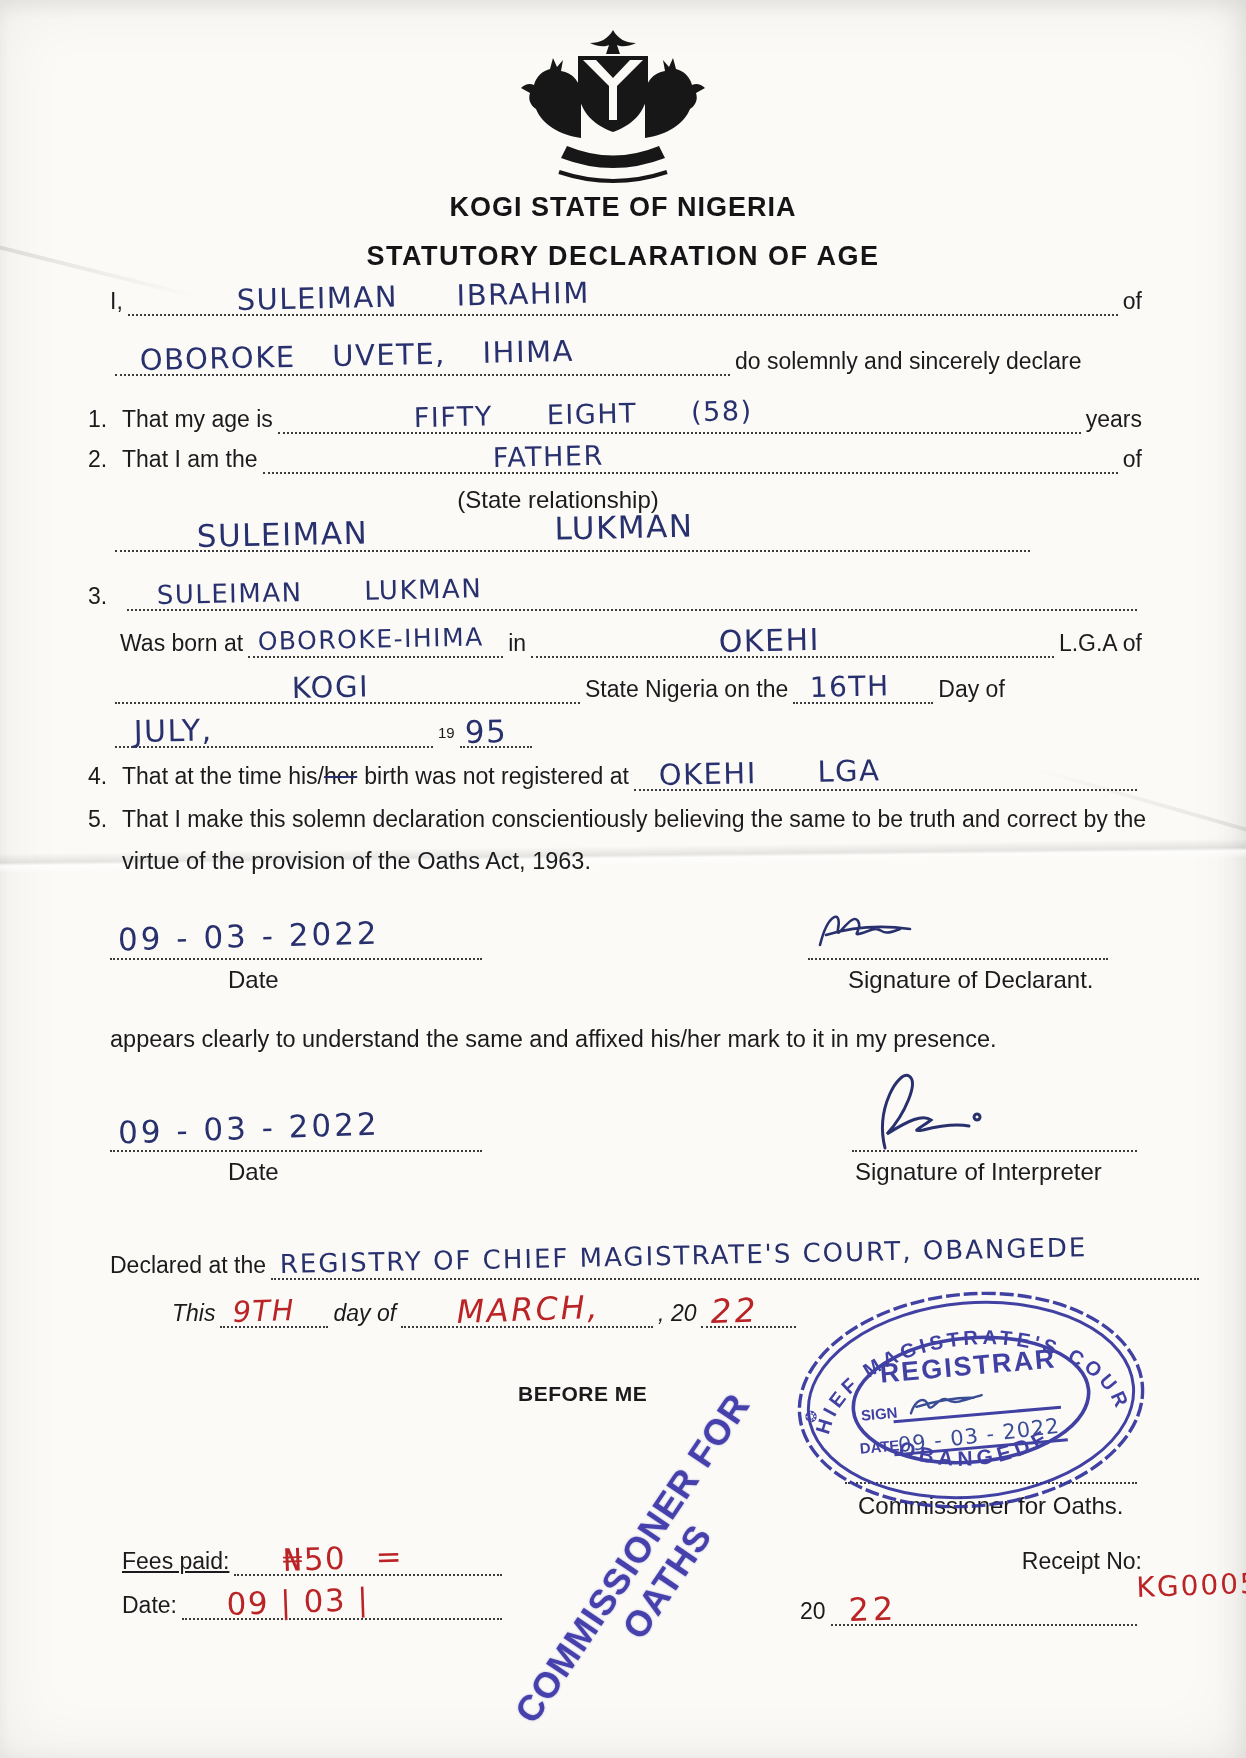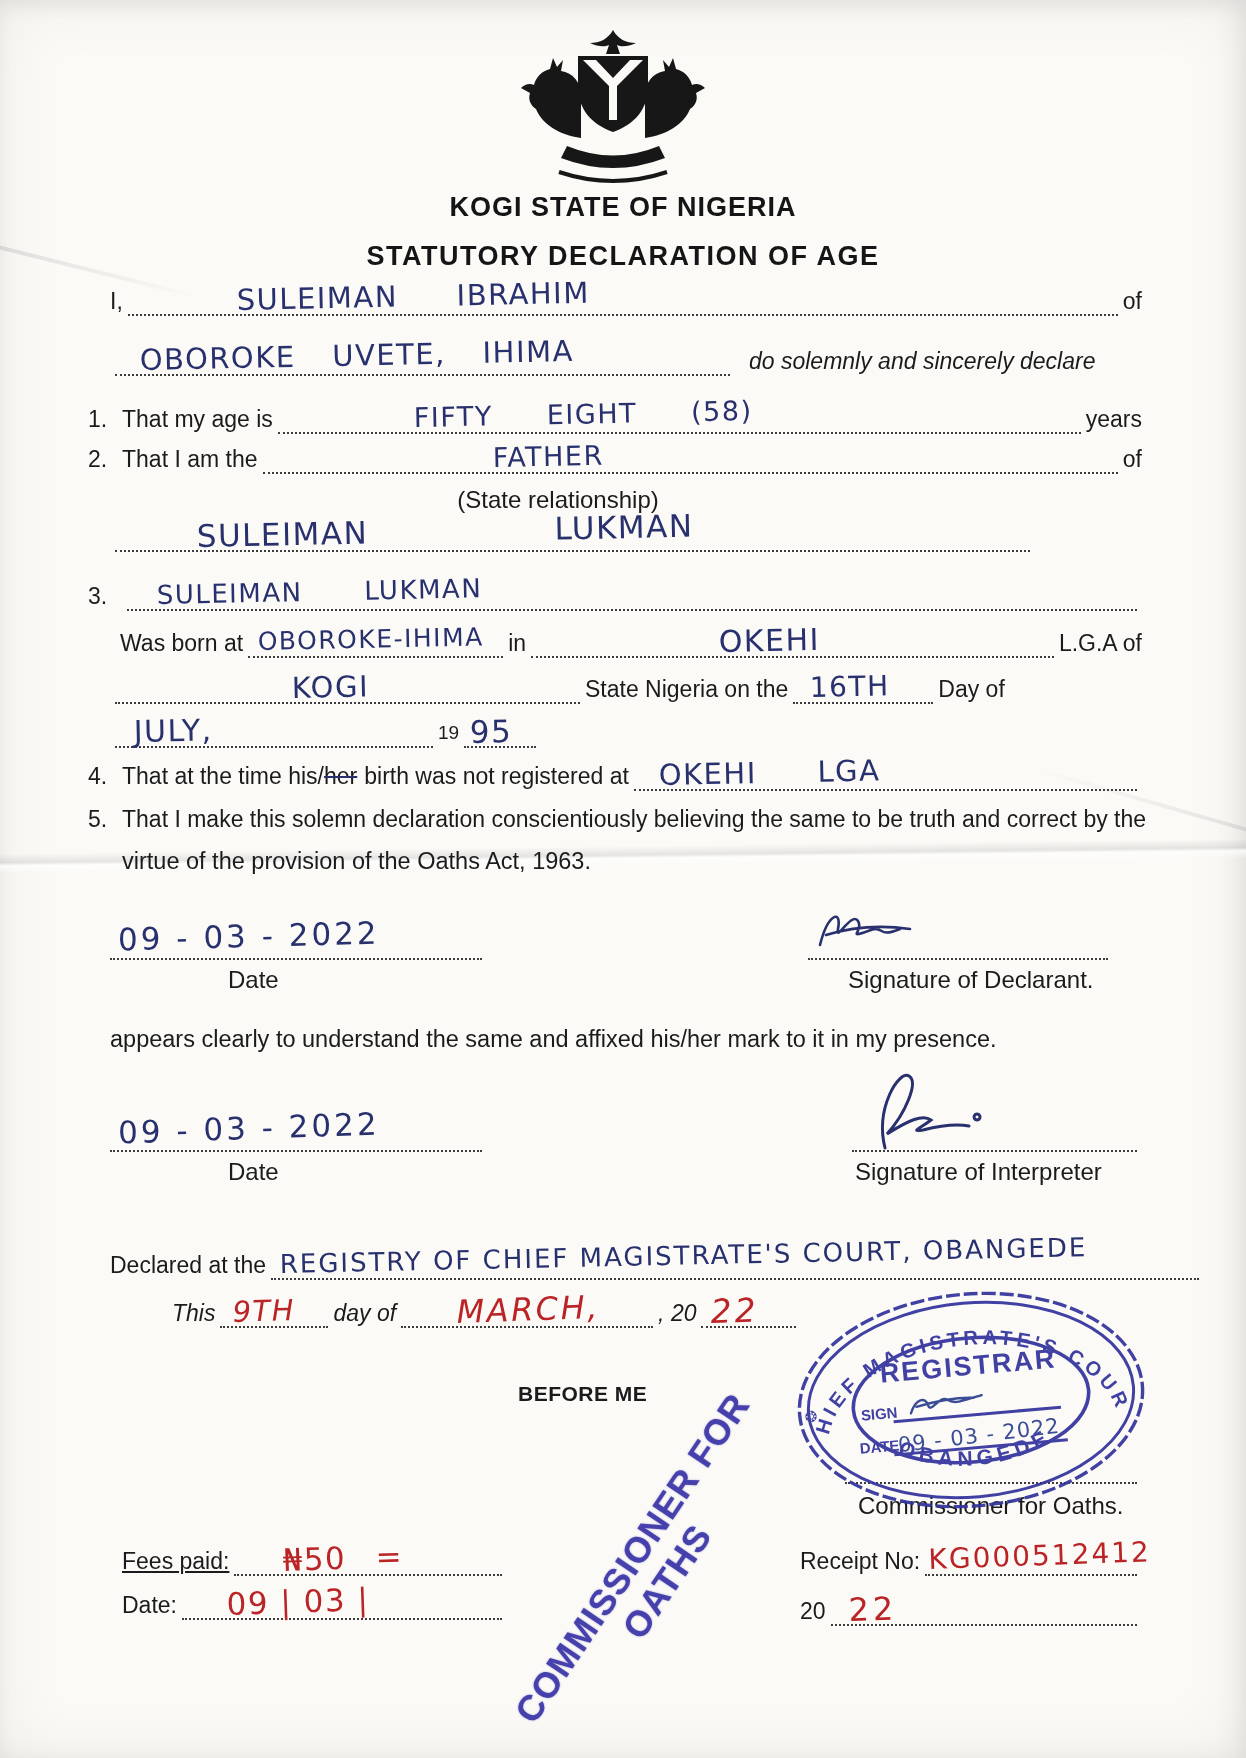--- a/index.html
+++ b/index.html
@@ -74,21 +74,21 @@
     <span class="dots">
       <span class="hw" style="left:11%;word-spacing:48px;font-size:29px;">SULEIMAN IBRAHIM</span>
     </span>
     <span class="lbl">of</span>
   </div>
 
   <div class="row" style="left:110px;right:104px;top:348px;">
     <span class="dots fix" style="width:615px;">
       <span class="hw" style="left:4%;word-spacing:26px;font-size:29px;">OBOROKE UVETE, IHIMA</span>
     </span>
-    <span class="lbl" style="margin-left:14px;font-style:italic;">do solemnly and sincerely declare</span>
+    <span class="lbl" style="">do solemnly and sincerely declare</span>
   </div>
 
   <div class="row" style="left:88px;right:104px;top:406px;">
     <span class="num">1.</span>
     <span class="lbl">That my age is</span>
     <span class="dots">
       <span class="hw" style="left:17%;word-spacing:44px;">FIFTY EIGHT (58)</span>
     </span>
     <span class="lbl">years</span>
   </div>
@@ -137,21 +137,21 @@
     <span class="dots fix" style="width:140px;">
       <span class="hw" style="left:12%;font-size:28px;">16TH</span>
     </span>
     <span class="lbl">Day of</span>
   </div>
 
   <div class="row" style="left:110px;top:720px;width:470px;">
     <span class="dots fix" style="width:318px;">
       <span class="hw" style="left:6%;font-size:30px;">JULY,</span>
     </span>
-    <span class="lbl" style="font-size:19px;">19</span>
+    <span class="lbl" style="font-size:15px;">19</span>
     <span class="dots fix" style="width:72px;">
       <span class="hw" style="left:8%;font-size:31px;">95</span>
     </span>
   </div>
 
   <div class="row" style="left:88px;right:104px;top:763px;">
     <span class="num">4.</span>
     <span class="lbl" style="margin-right:0;">That at the time his/</span>
     <span class="lbl struck">her</span>
     <span class="lbl" style="margin-left:7px;">birth was not registered at</span>
@@ -242,21 +242,21 @@
       <text x="188" y="163" text-anchor="middle" font-size="21" fill="#2c3f8f" letter-spacing="1" font-family="DejaVu Sans, sans-serif" transform="rotate(-2 188 163)">09 - 03 - 2022</text>
       <text class="stamp-txt" font-size="21" font-weight="bold" letter-spacing="5">
         <textPath href="#arcBot" startOffset="50%" text-anchor="middle">OBANGEDE</textPath>
       </text>
       <text class="stamp-txt" x="16" y="128" font-size="15">❂</text>
     </svg>
   </div>
 
   <div class="diag-stamp">COMMISSIONER FOR OATHS</div>
 
-  <div class="row" style="left:800px;top:1548px;width:342px;">
+  <div class="row" style="left:800px;top:1548px;width:342px;flex-direction:column;">
     <span class="lbl">Receipt No:</span>
     <span class="dots">
       <span class="hw hw-red" style="left:2%;font-size:28px;letter-spacing:2px;">KG000512412</span>
     </span>
   </div>
   <div class="row" style="left:800px;top:1598px;width:342px;">
     <span class="lbl">20</span>
     <span class="dots">
       <span class="hw hw-red" style="left:6%;font-size:32px;letter-spacing:4px;">22</span>
     </span>

